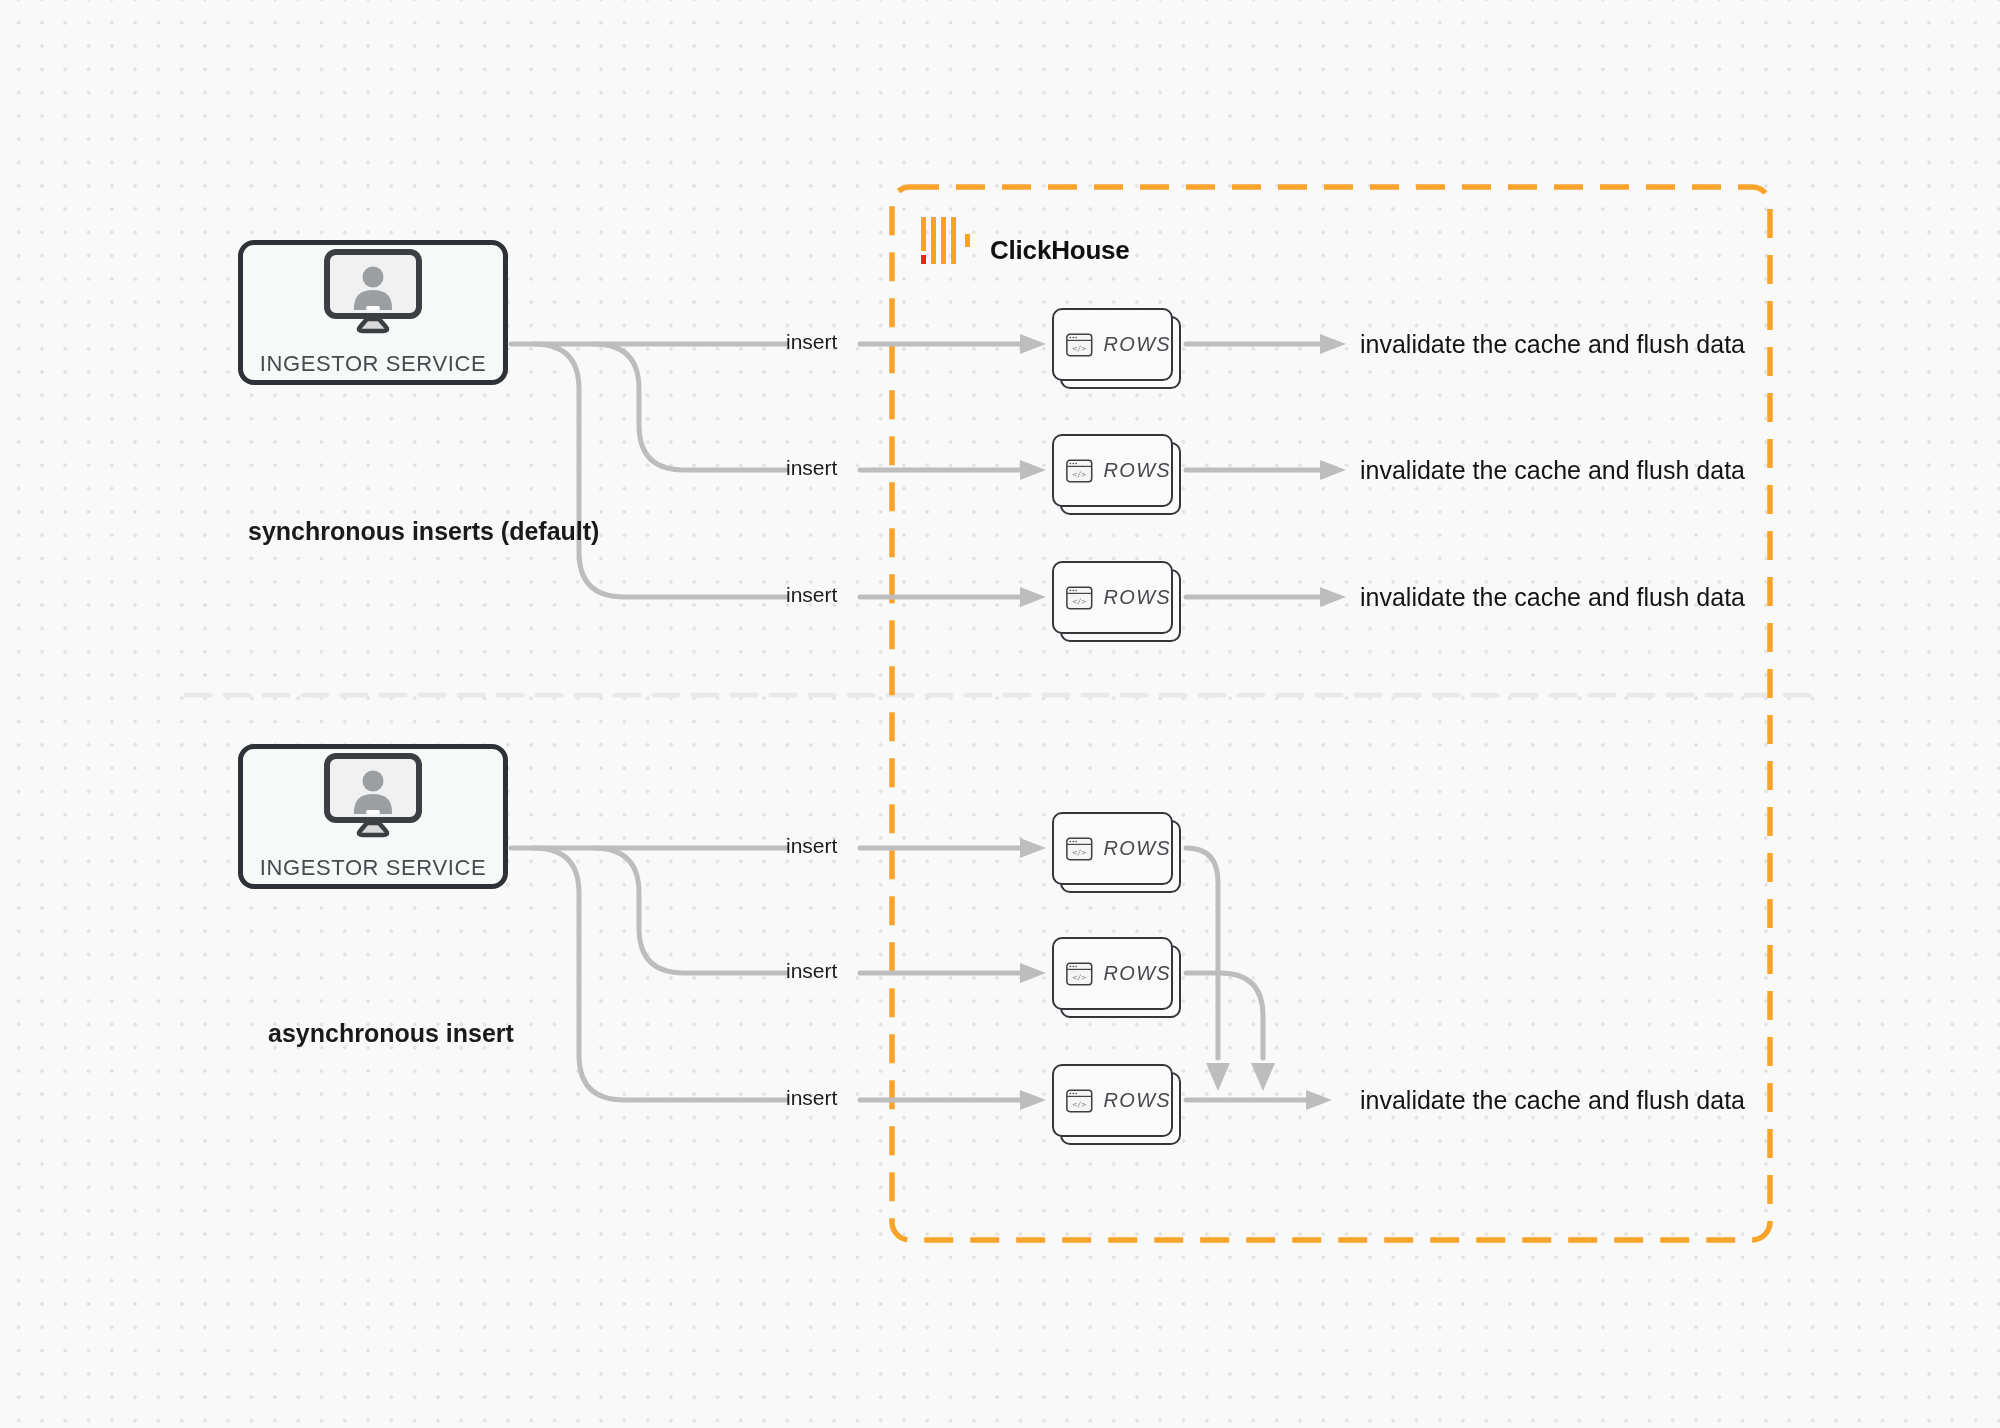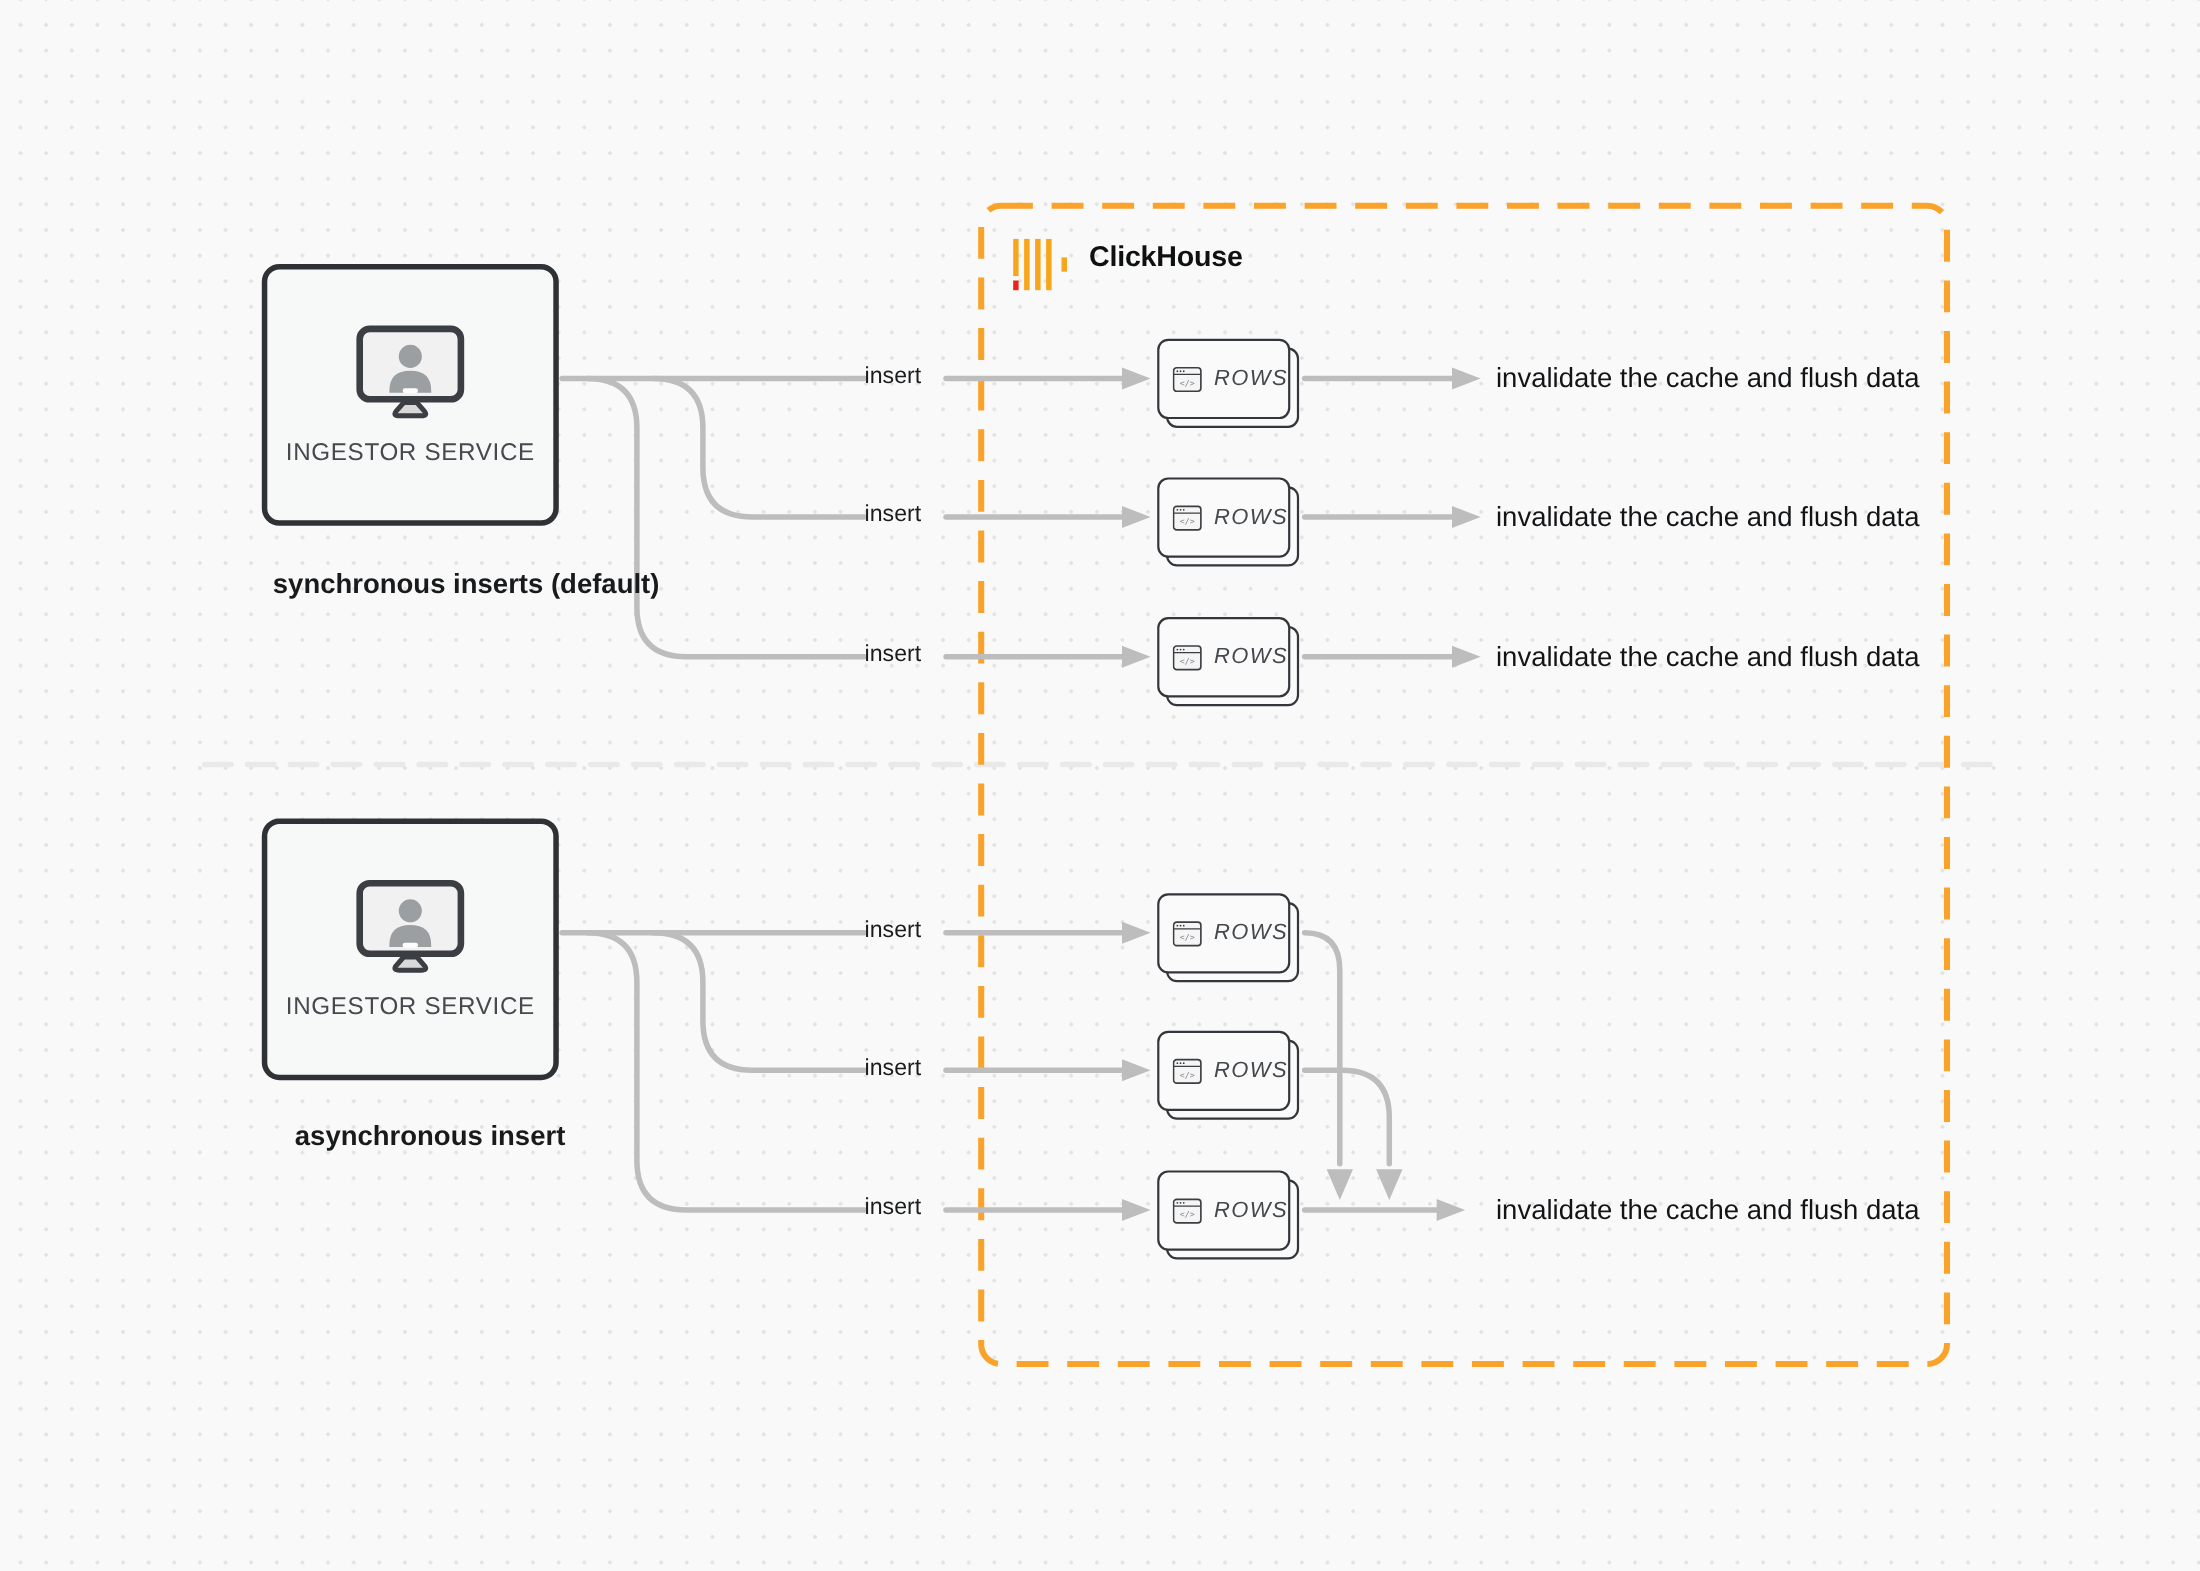--- a/index.html
+++ b/index.html
@@ -8,21 +8,21 @@
     background-color:#f9f9f9;
     background-image: radial-gradient(circle, #e3e3e3 1.7px, transparent 1.9px);
     background-size: 23.3px 23.3px;
     background-position: 7px 11px;
     font-family:"Liberation Sans", sans-serif;
   }
   .layer-svg { position:absolute; left:0; top:0; }
 
   
   .node {
-    position:absolute; width:270px; height:238px; box-sizing:border-box;
+    position:absolute; width:270px; height:145px; box-sizing:border-box;
     background:#f7f8f8; border:5px solid #2e3236; border-radius:16px;
     display:flex; flex-direction:column; align-items:center; justify-content:center; gap:15px;
   }
   .node-label { font-size:22px; color:#46494d; letter-spacing:0.6px; white-space:nowrap; }
 
   .section-title { position:absolute; font-size:25px; font-weight:bold; color:#191a1c; white-space:nowrap;margin-left:20px; }
 
   
   .rows-card { position:absolute; width:129px; height:81px; }
   .rows-back, .rows-front {
@@ -30,21 +30,21 @@
     border:2.5px solid #33373b; border-radius:10px; background:#fafafa;
   }
   .rows-back  { left:8px; top:8px; }
   .rows-front { left:0; top:0; display:flex; align-items:center; padding-left:12px; gap:11px; }
   .rows-label { font-size:20px; font-style:italic; letter-spacing:1.3px; color:#45484c; }
 
   .insert-label { position:absolute; width:74px; text-align:left; font-size:21px; color:#1b1c1e; }
   .invalidate-label { position:absolute; font-size:25px; color:#131416; white-space:nowrap; }
 
   .ch-logo-icon { position:absolute; left:921px; top:217px; }
-  .ch-logo-text { position:absolute; left:990px; top:218px; font-size:26px; font-weight:600; color:#0f1012; letter-spacing:-0.2px; }
+  .ch-logo-text { position:absolute; left:990px; top:235px; font-size:26px; font-weight:600; color:#0f1012; letter-spacing:-0.2px; }
 </style>
 </head>
 <body>
 
 <div class="canvas">
 
   <svg class="layer-svg" width="2000" height="1428" viewBox="0 0 2000 1428">
 
     <line x1="186" y1="695" x2="1816" y2="695" stroke="#e9e9e9" stroke-width="5" stroke-dasharray="24 15" stroke-linecap="round"></line>
 

